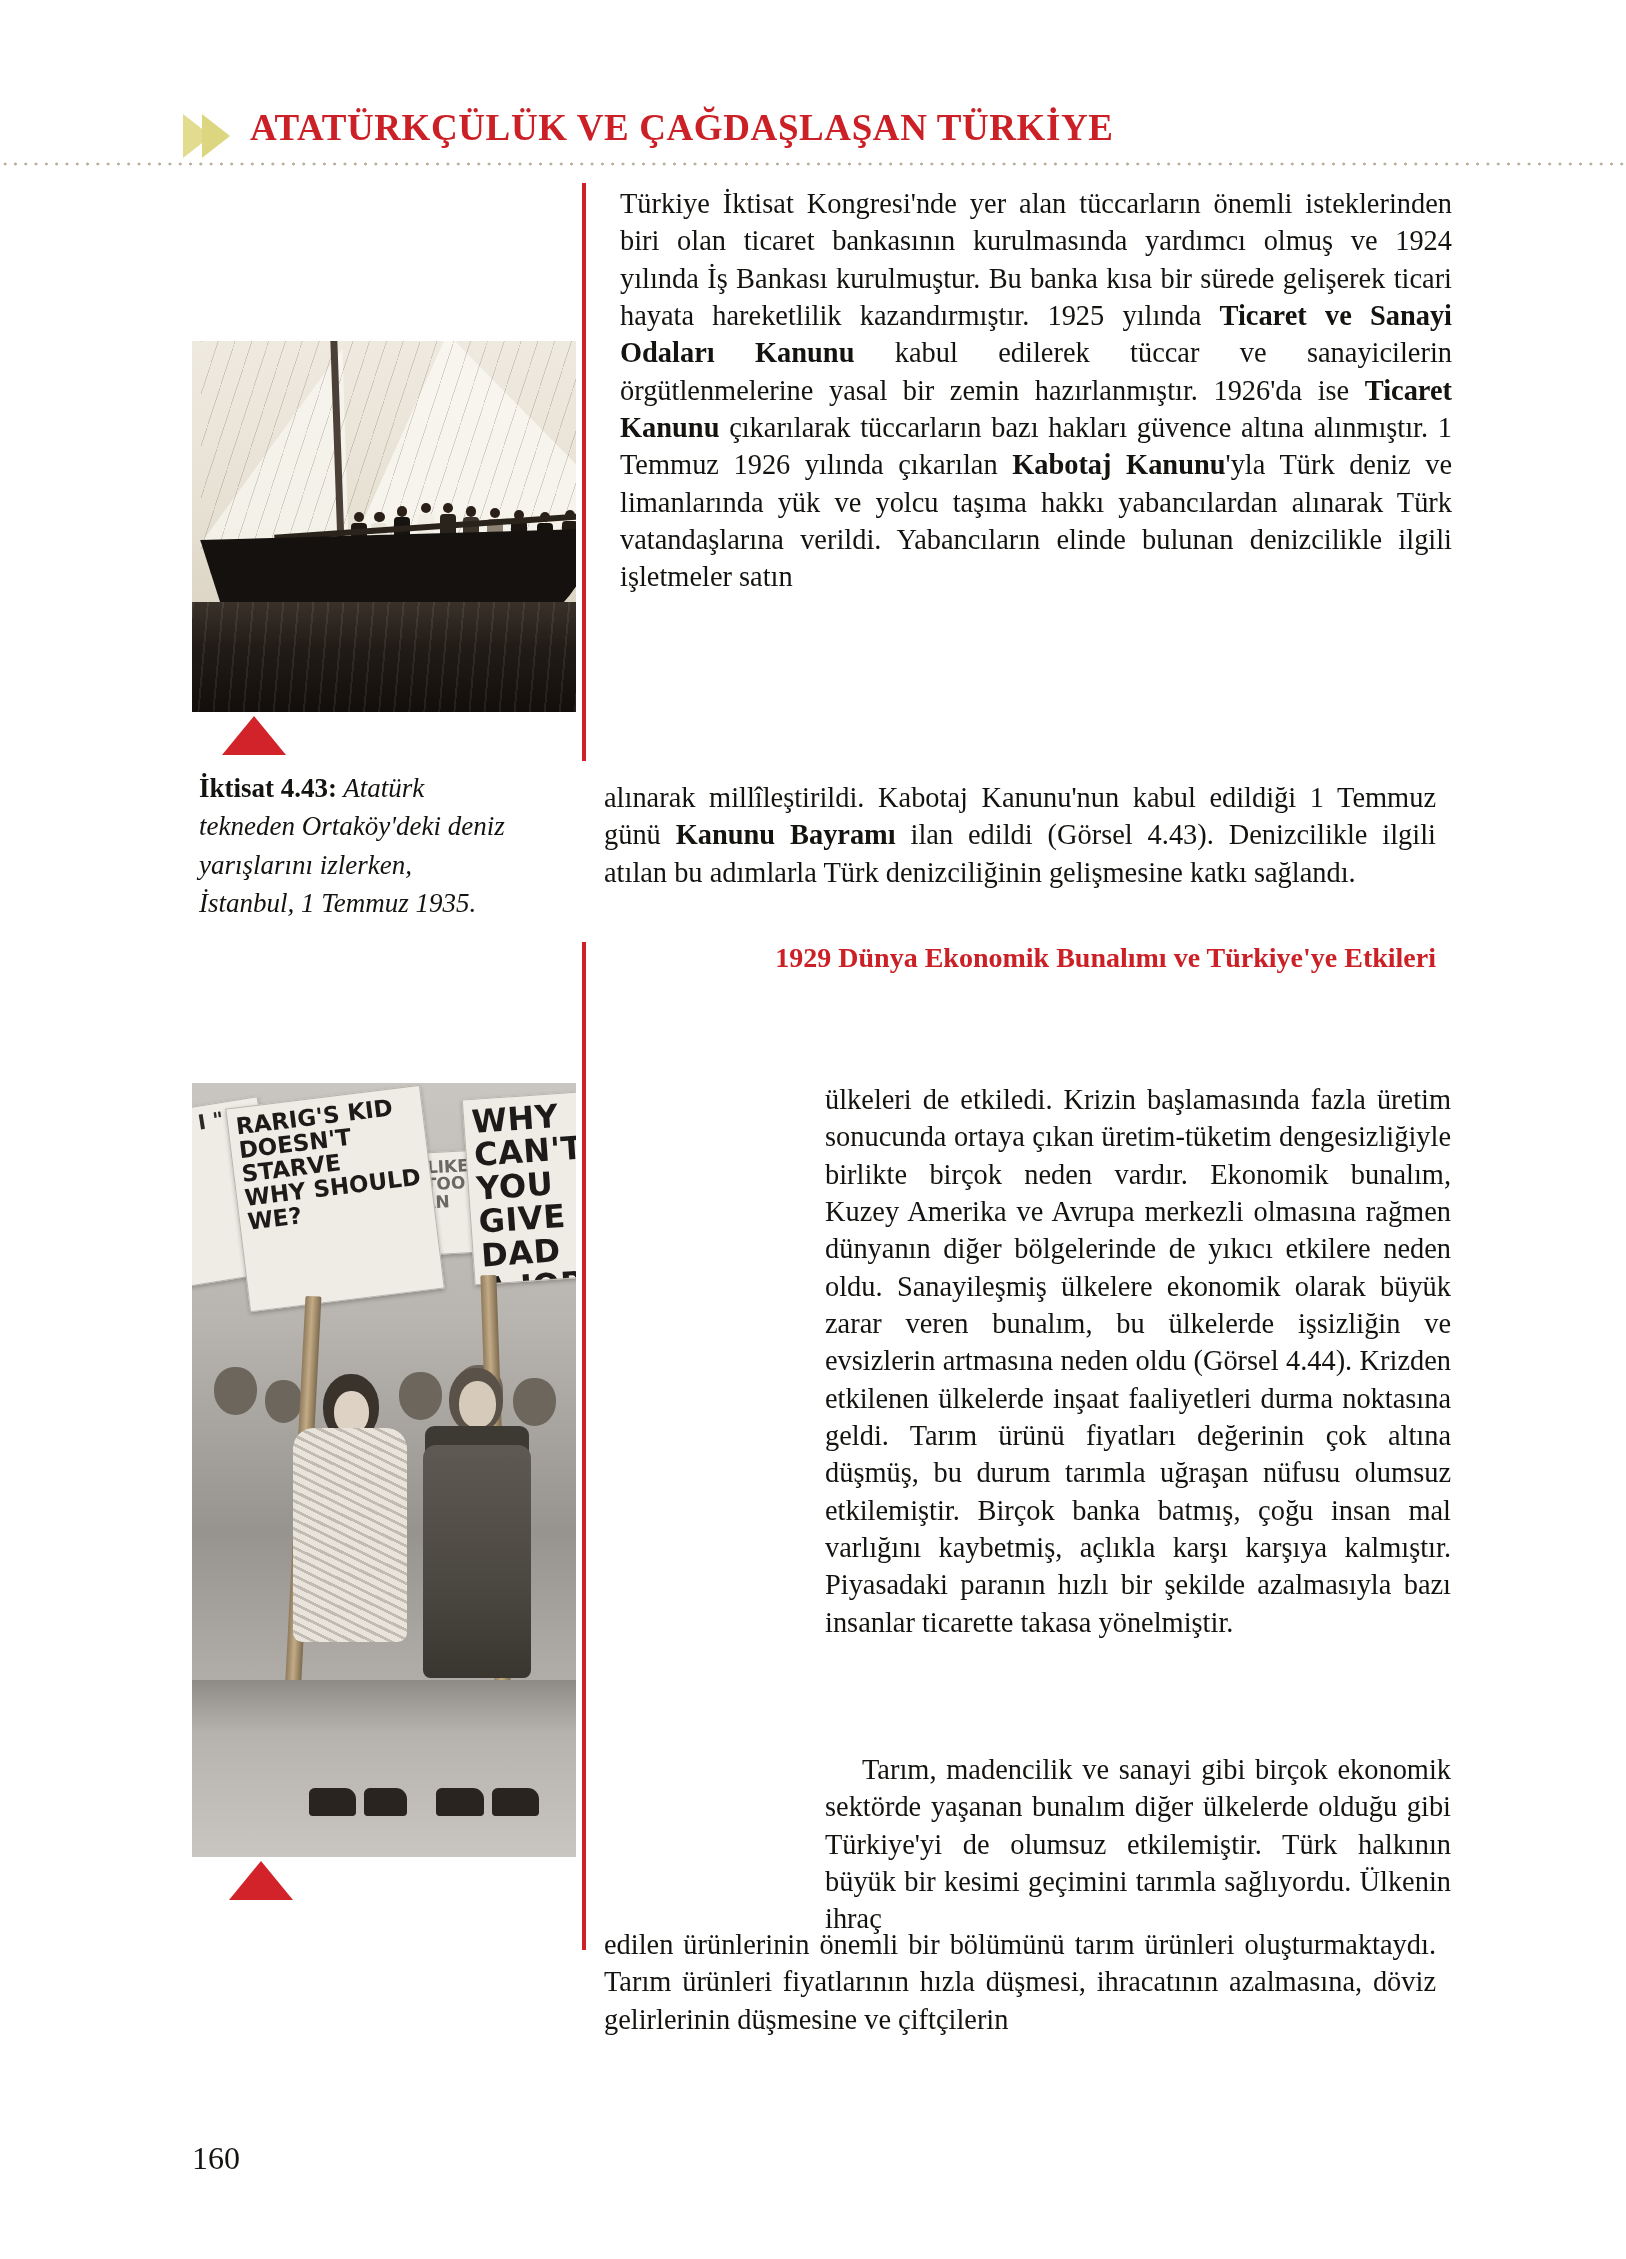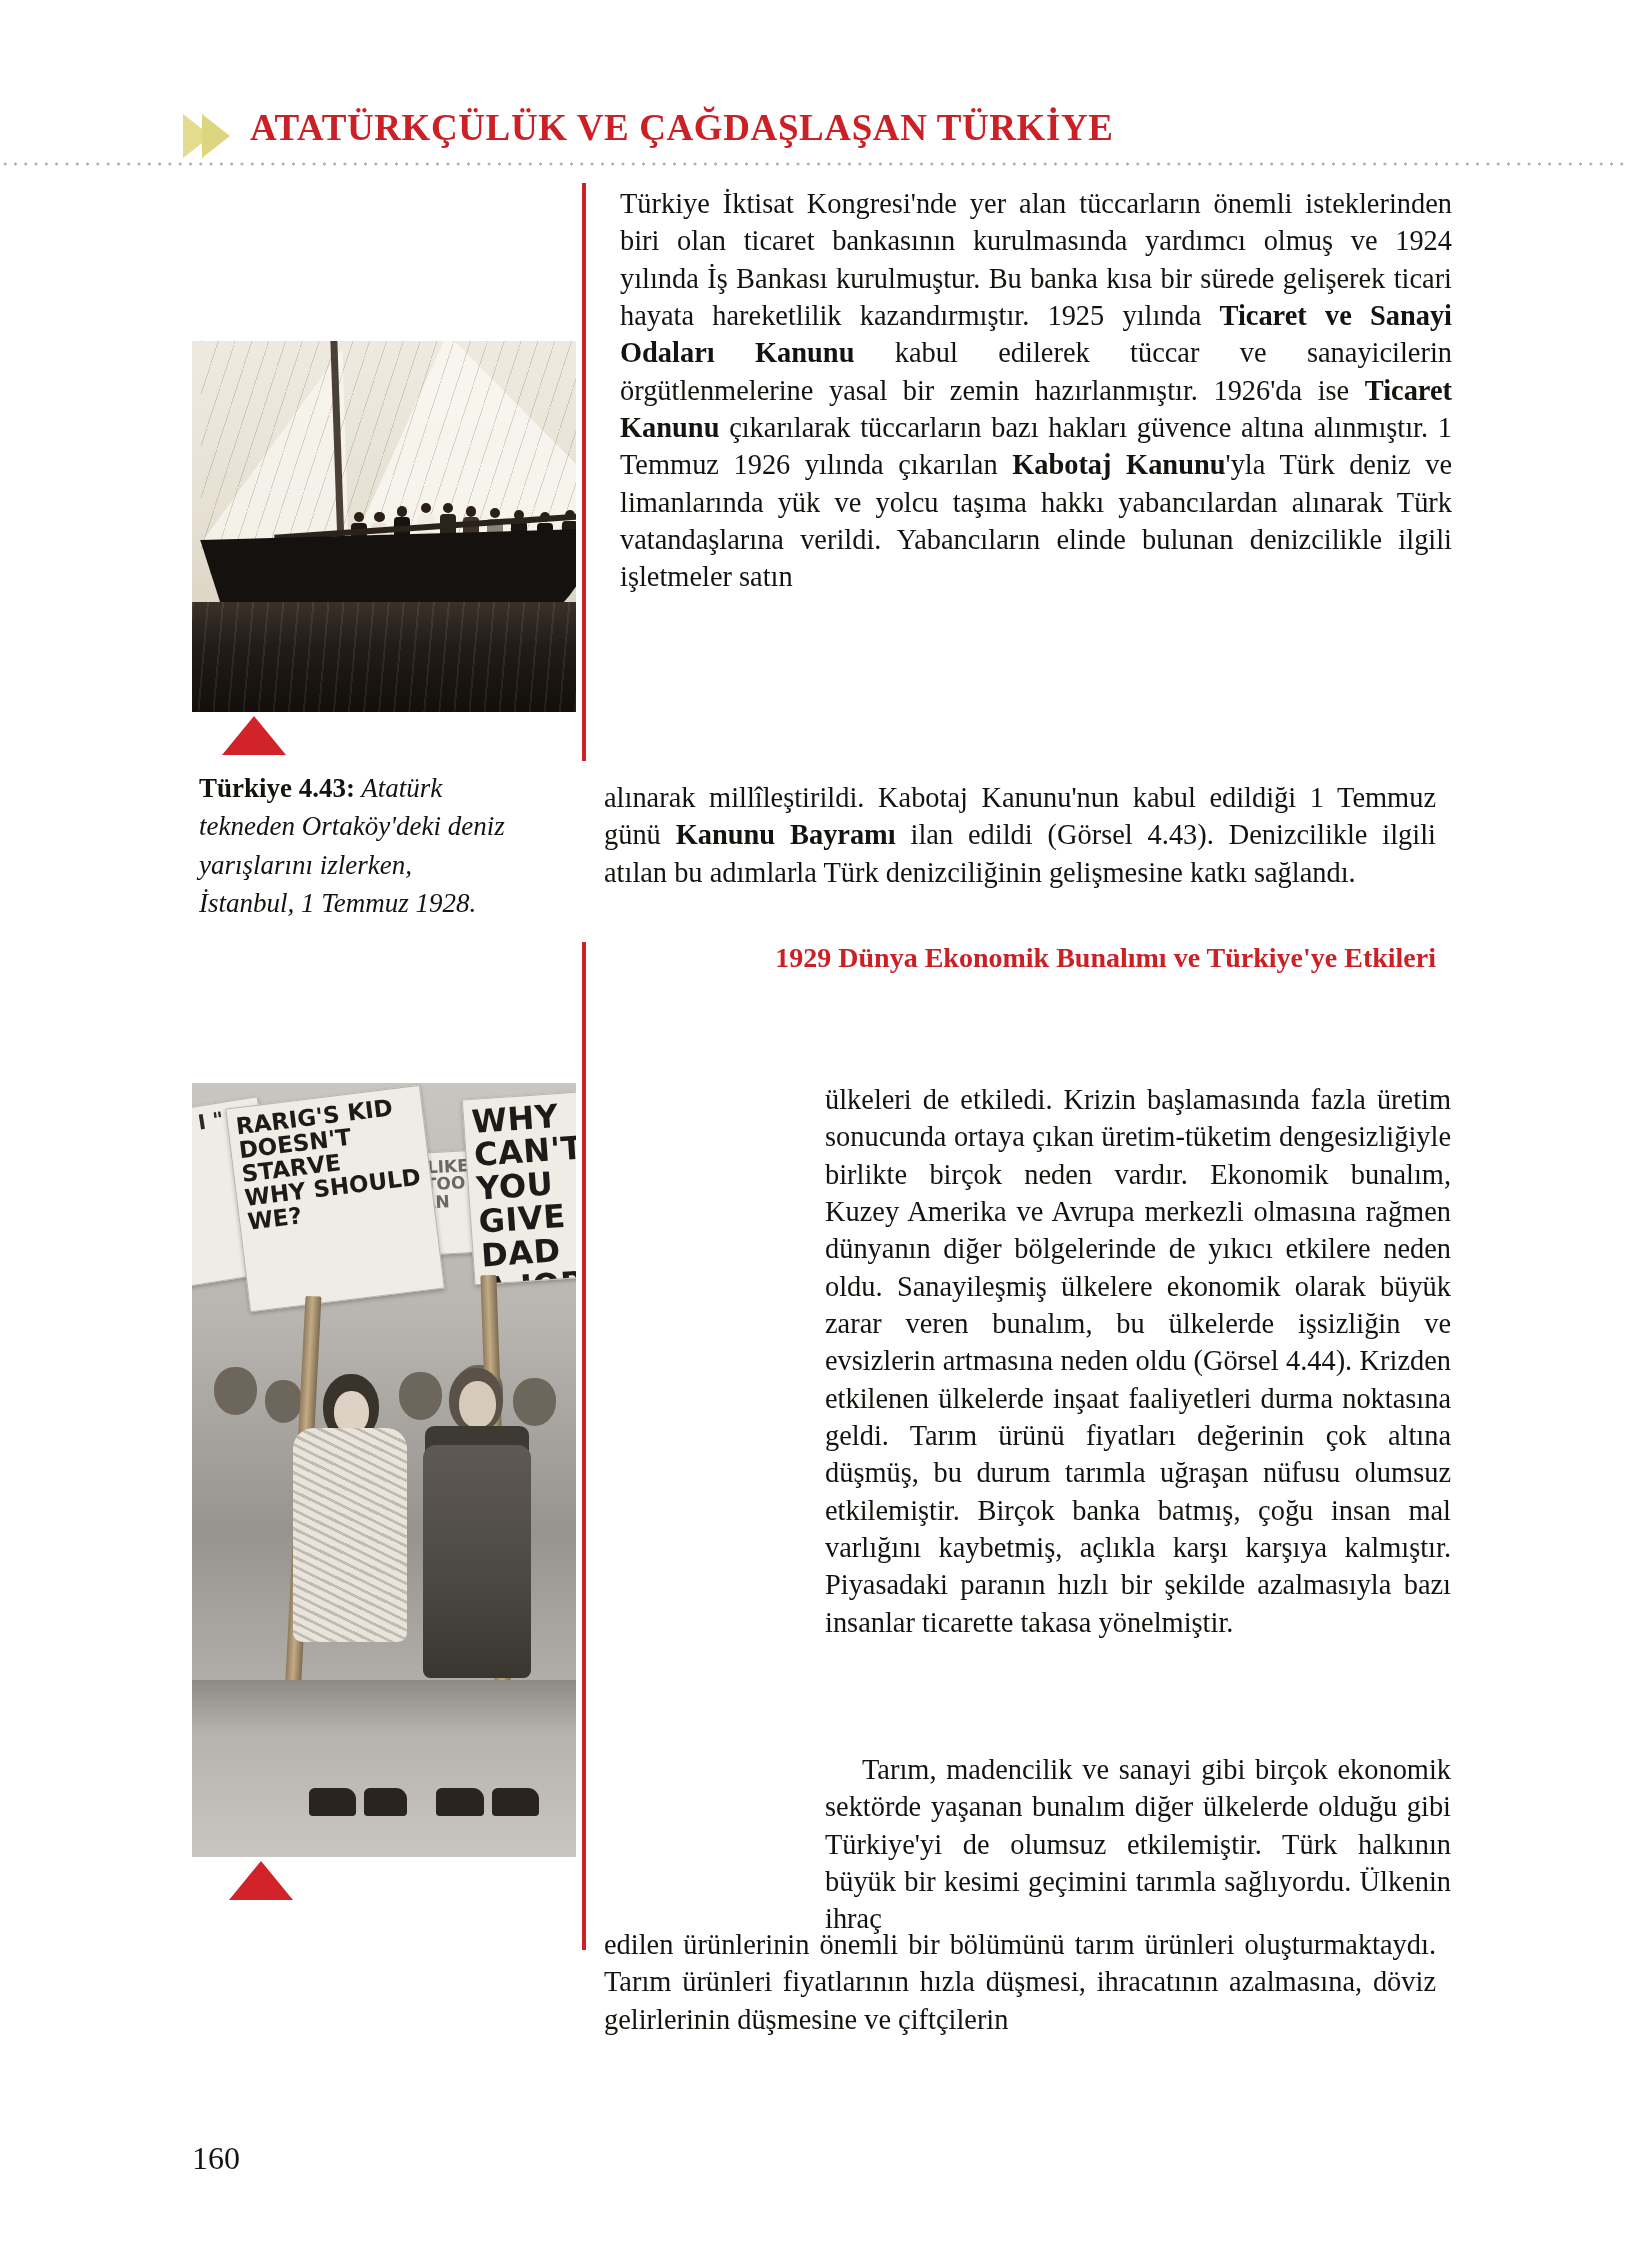--- a/index.html
+++ b/index.html
@@ -339,21 +339,21 @@
       </div>
     </div>
 
     <div class="boat-rail"></div>
     <div class="boat-hull"></div>
     <div class="boat-water"></div>
   </div>
 
   <div class="cap-tri" id="cap1-tri"></div>
   <div class="caption" id="cap1">
-    <b>Türkiye 4.43:</b><span> Atatürk tekneden Ortaköy'deki deniz yarışlarını izlerken, İstanbul, 1 Temmuz 1928.</span>
+    <b>İktisat 4.43:</b><span> Atatürk tekneden Ortaköy'deki deniz yarışlarını izlerken, İstanbul, 1 Temmuz 1935.</span>
   </div>
 
   <div class="figure" id="fig-protest">
     <div class="pr-bg"></div>
 
     <div class="sign" id="sign-left">
       <span class="ln">K " I " %</span>
     </div>
 
     <div class="sign" id="sign-back">

